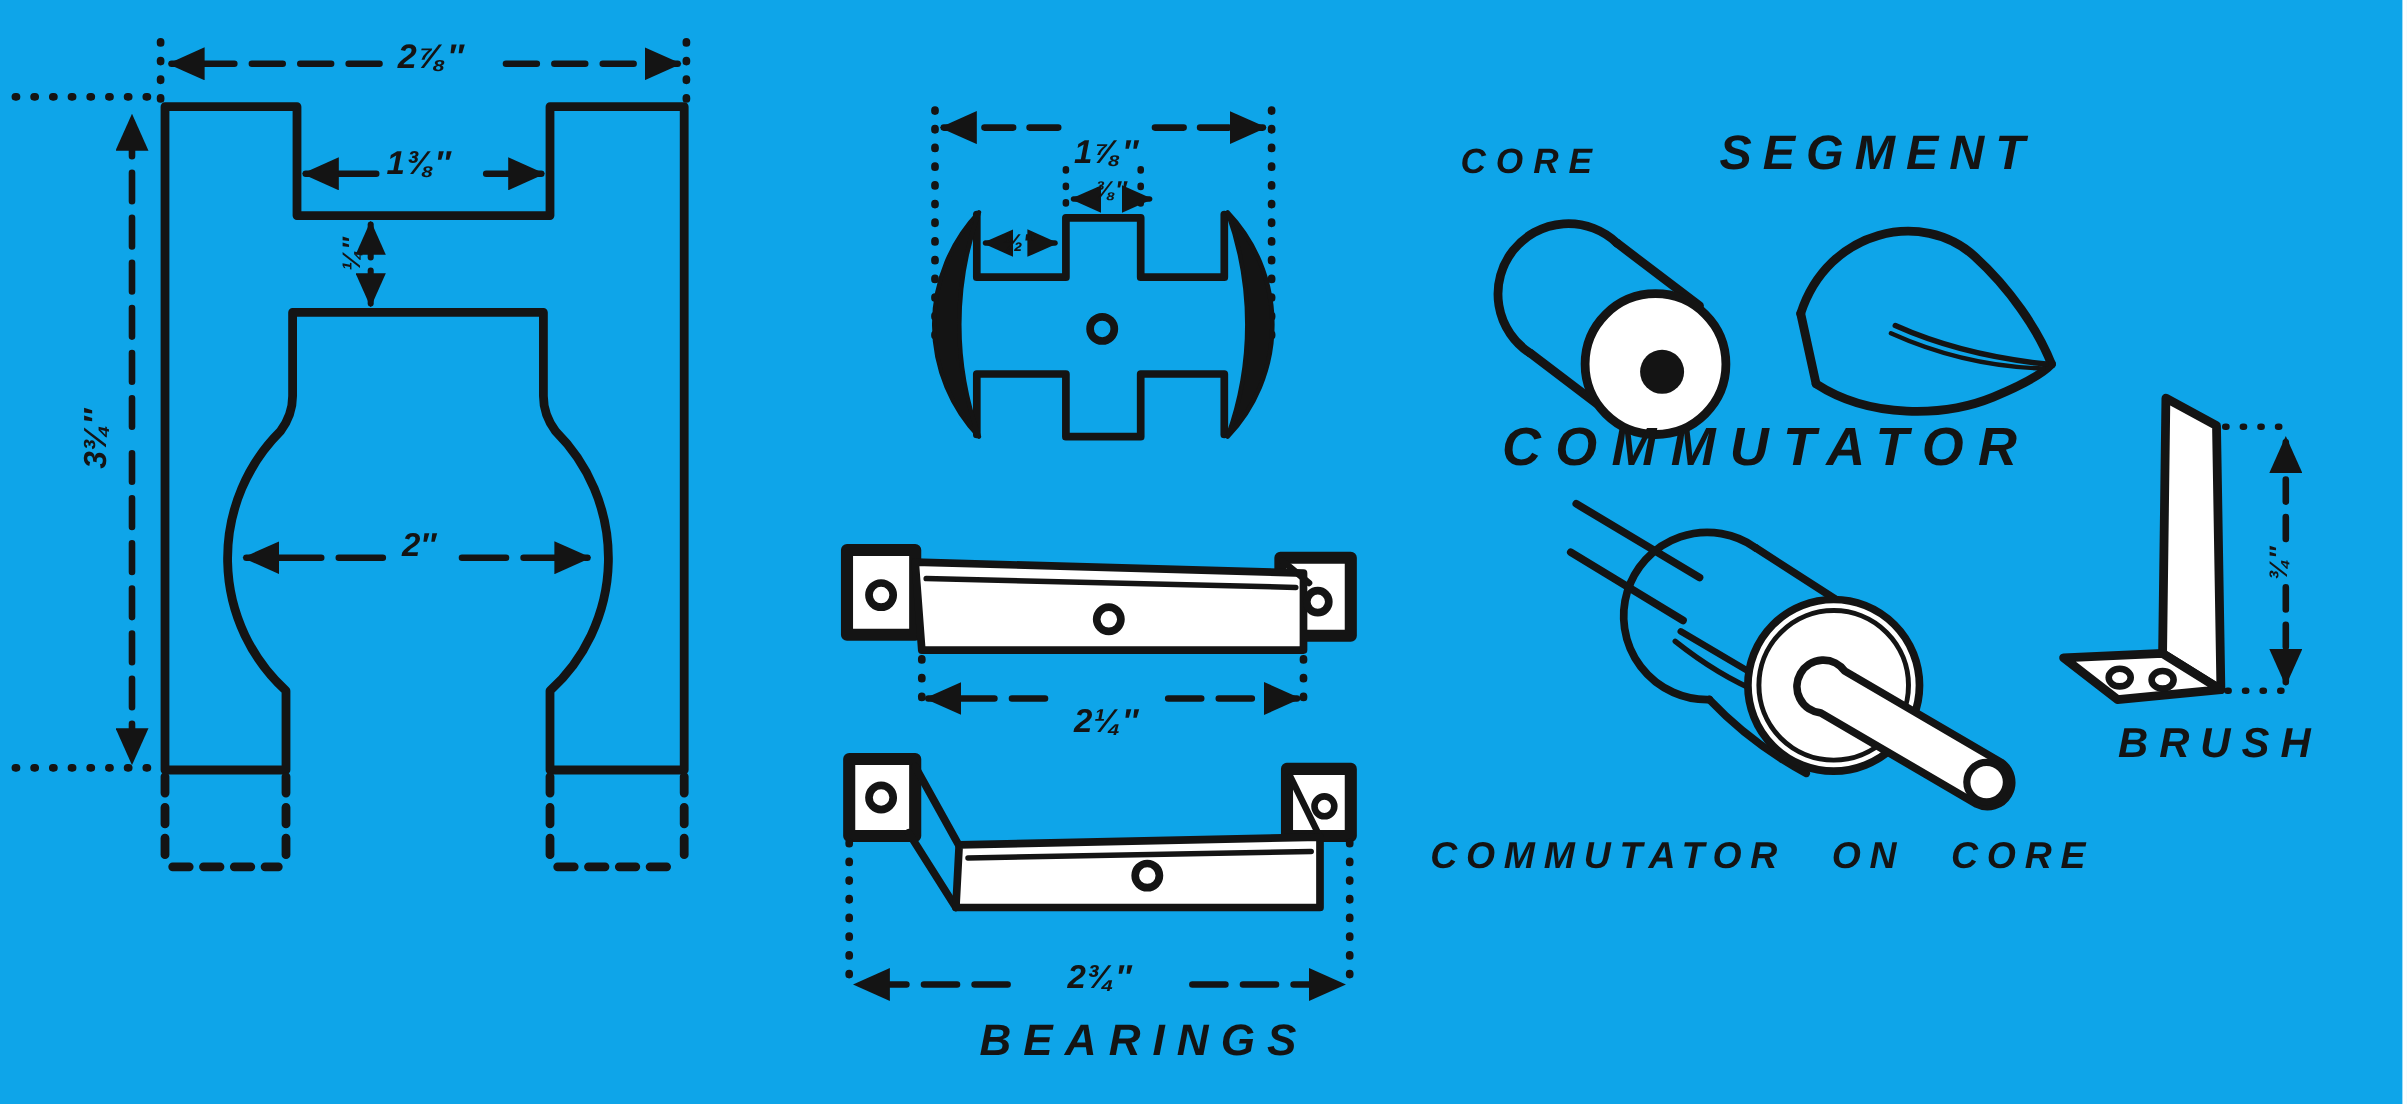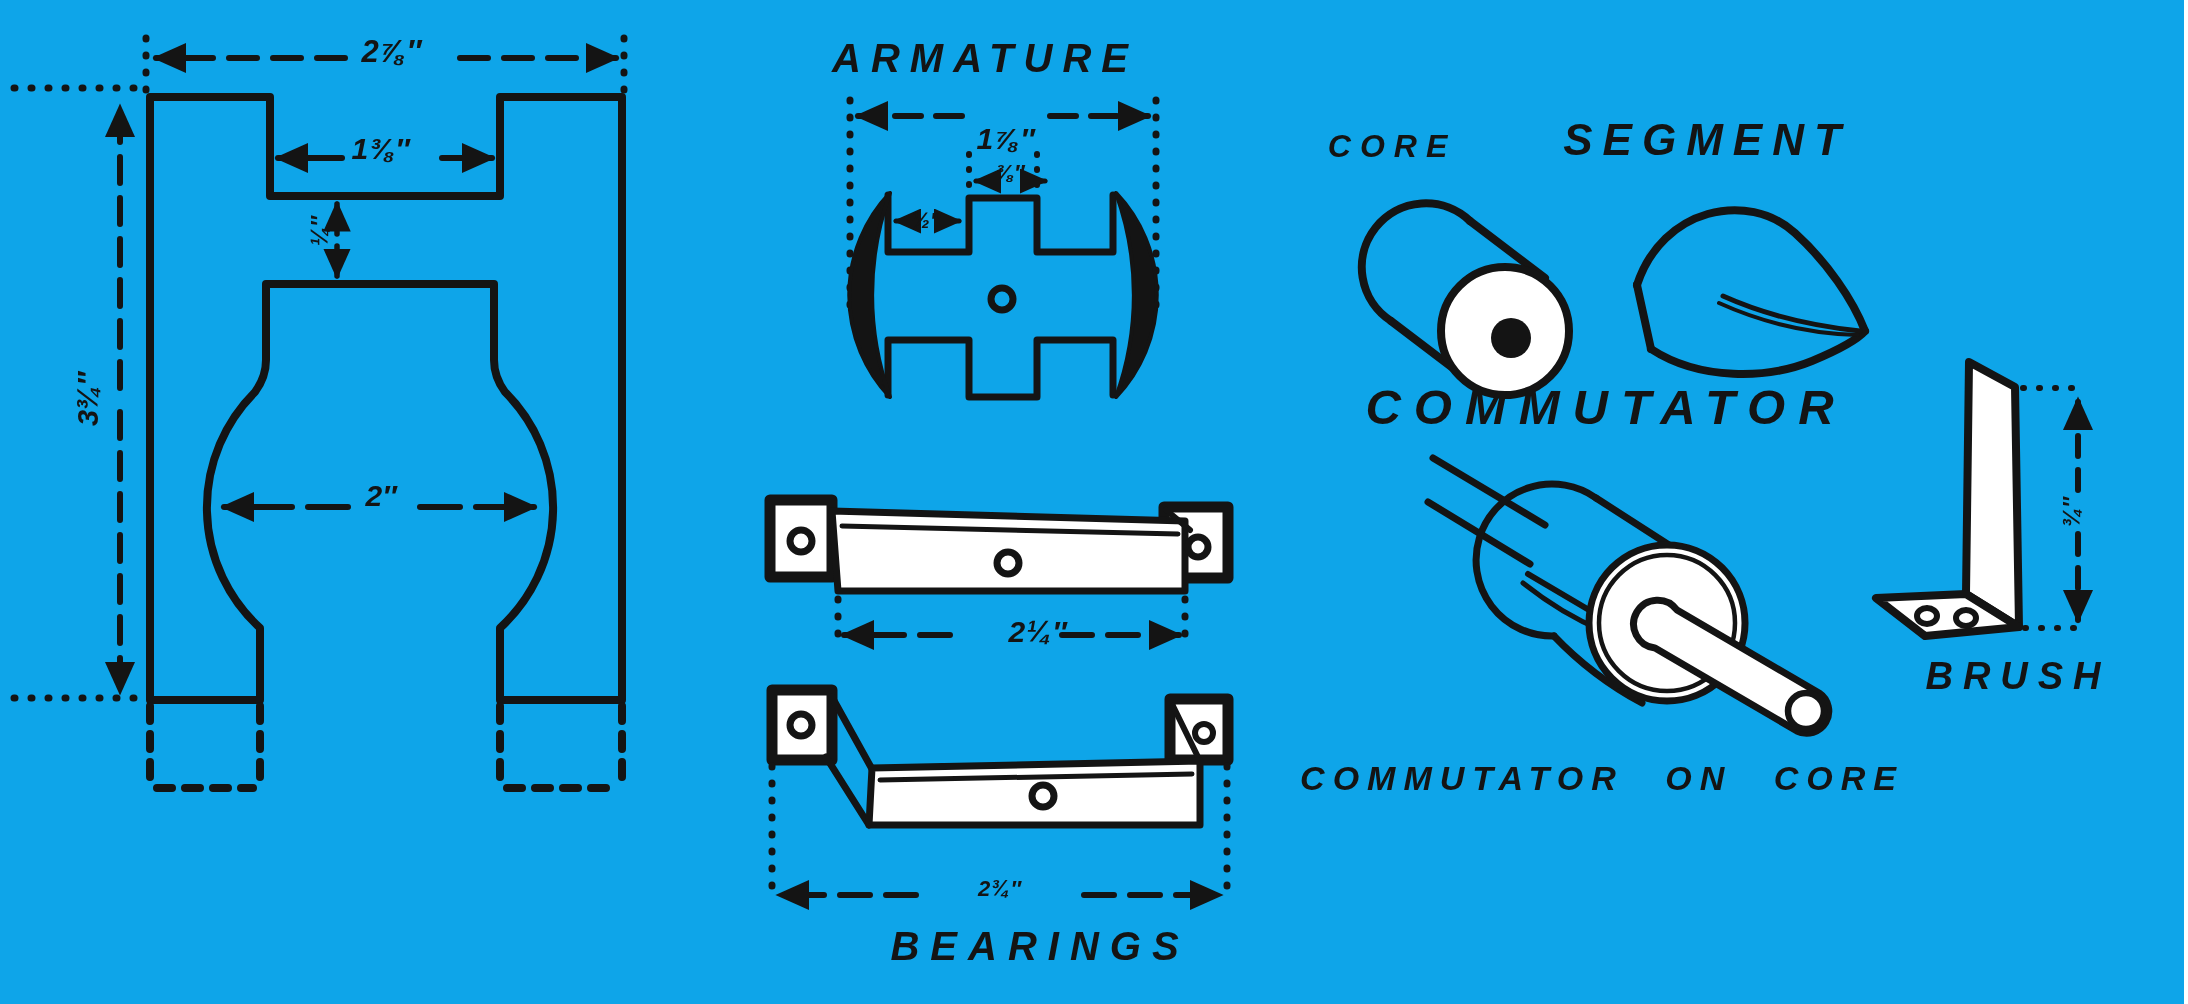--- a/index.html
+++ b/index.html
@@ -147,27 +147,26 @@
       <path stroke-width="6" stroke-dasharray="20 14" marker-end="url(#ah)" d="M2078,534 L2078,620"></path>
     </g>
   </svg>
 
   <div class="lbl" style="left:392px;top:51px;font-size:31px;letter-spacing:1px;">2⅞″</div>
   <div class="lbl" style="left:381px;top:149px;font-size:30px;letter-spacing:1px;">1⅜″</div>
   <div class="lbl rot" style="left:320px;top:231px;font-size:23px;">¼″</div>
   <div class="lbl rot" style="left:88px;top:399px;font-size:29px;">3¾″</div>
   <div class="lbl" style="left:381px;top:496px;font-size:30px;">2″</div>
 
-  <div class="lbl name" style="left:985px;top:58px;font-size:40px;">ARMATURE</div>
   <div class="lbl" style="left:1006px;top:103px;font-size:30px;letter-spacing:1px;margin-top:36px;">1⅞″</div>
   <div class="lbl" style="left:1010px;top:173px;font-size:22px;">⅜″</div>
   <div class="lbl" style="left:926px;top:221px;font-size:22px;">½″</div>
 
-  <div class="lbl" style="left:1006px;top:632px;font-size:30px;letter-spacing:1px;margin-left:32px;">2¼″</div>
-  <div class="lbl" style="left:1000px;top:889px;font-size:22px;letter-spacing:1px;">2¾″</div>
+  <div class="lbl" style="left:1006px;top:656px;font-size:30px;letter-spacing:1px;">2¼″</div>
+  <div class="lbl" style="left:1000px;top:889px;font-size:30px;letter-spacing:1px;">2¾″</div>
   <div class="lbl name" style="left:1040px;top:946px;font-size:40px;letter-spacing:11px;">BEARINGS</div>
 
   <div class="lbl name" style="left:1392px;top:146px;font-size:32px;letter-spacing:9px;">CORE</div>
   <div class="lbl name" style="left:1707px;top:140px;font-size:44px;">SEGMENT</div>
   <div class="lbl name" style="left:1606px;top:407px;font-size:49px;letter-spacing:13px;">COMMUTATOR</div>
   <div class="lbl name" style="left:1602px;top:778px;font-size:34px;letter-spacing:8px;word-spacing:24px;">COMMUTATOR ON CORE</div>
 
   <div class="lbl name" style="left:2018px;top:676px;font-size:38px;">BRUSH</div>
   <div class="lbl rot" style="left:2072px;top:512px;font-size:23px;">¾″</div>
 

